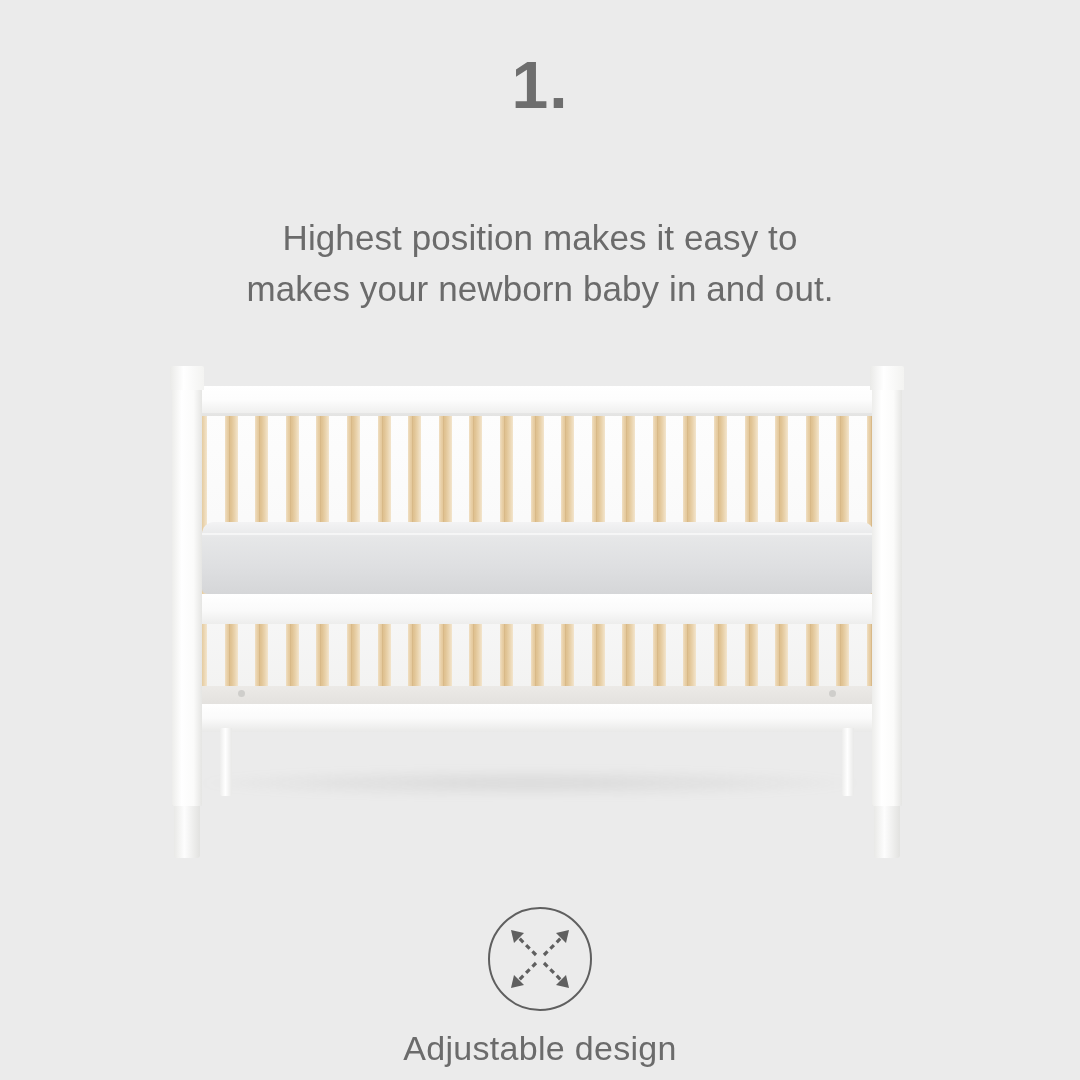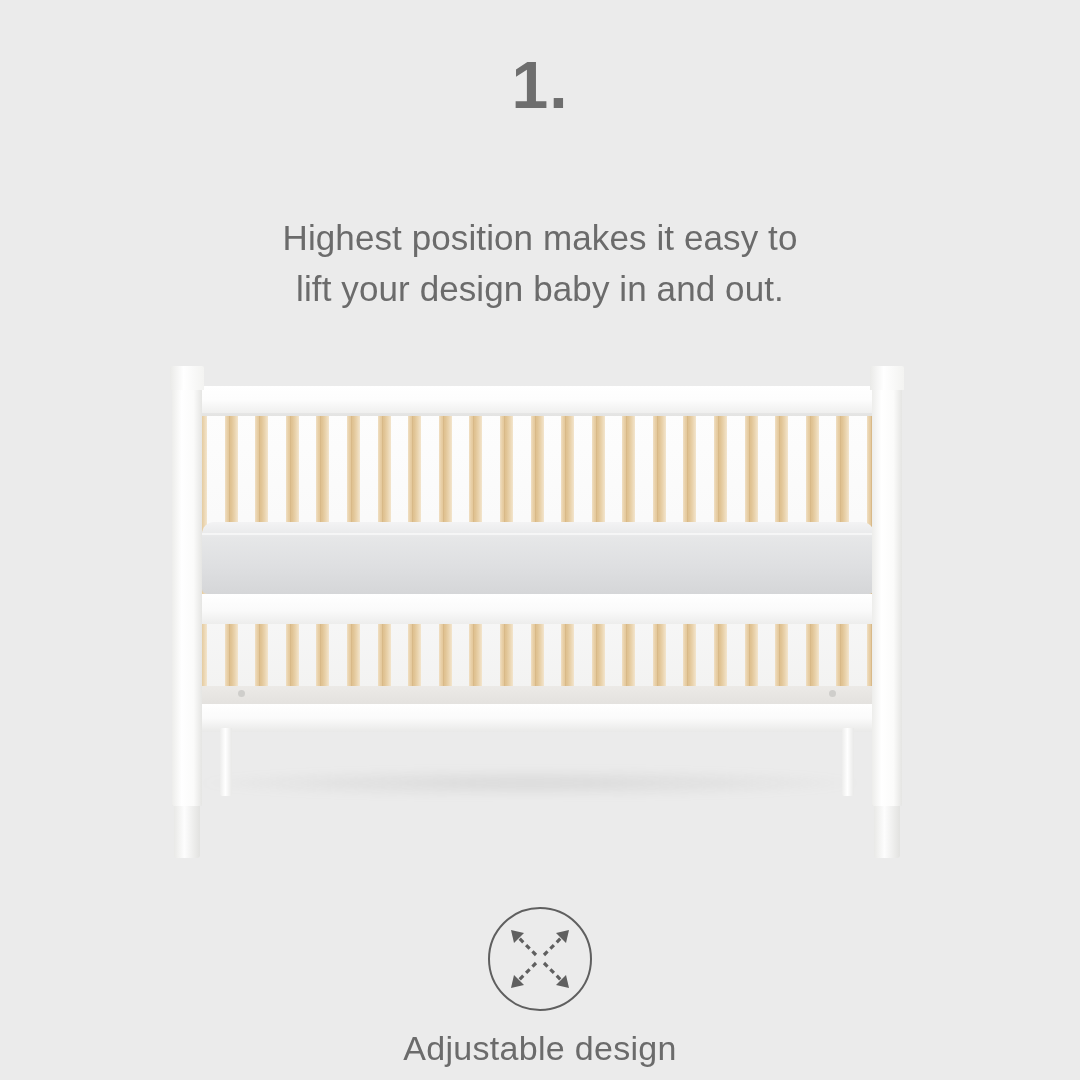--- a/index.html
+++ b/index.html
@@ -273,21 +273,21 @@
   }
 </style>
 </head>
 <body>
 
 <div class="infographic">
 
   <div class="step-number">1.</div>
 
   <div class="headline">Highest position makes it easy to
-lift your design baby in and out.</div>
+makes your newborn baby in and out.</div>
 
   <div class="photo-stage">
     <div class="floor-shadow"></div>
 
     <div class="crib">
 
       <div class="slat-field" id="slat-field">
           <div class="slat" style="left: 0px;"></div>
           <div class="slat" style="left: 31px;"></div>
           <div class="slat" style="left: 61px;"></div>

